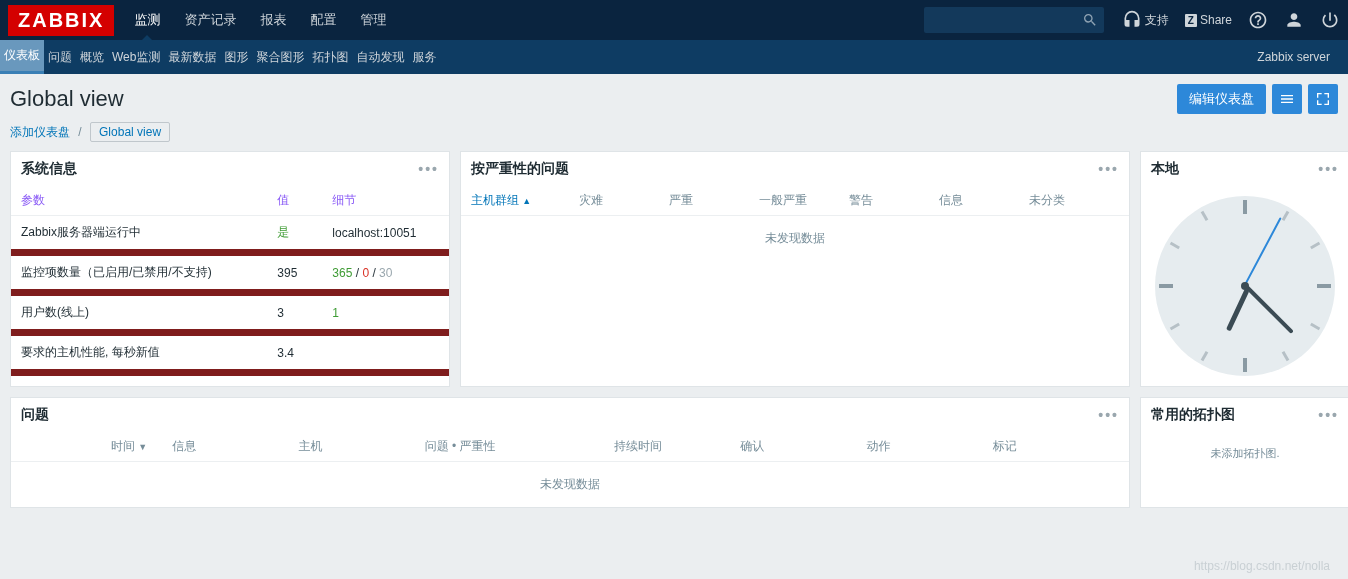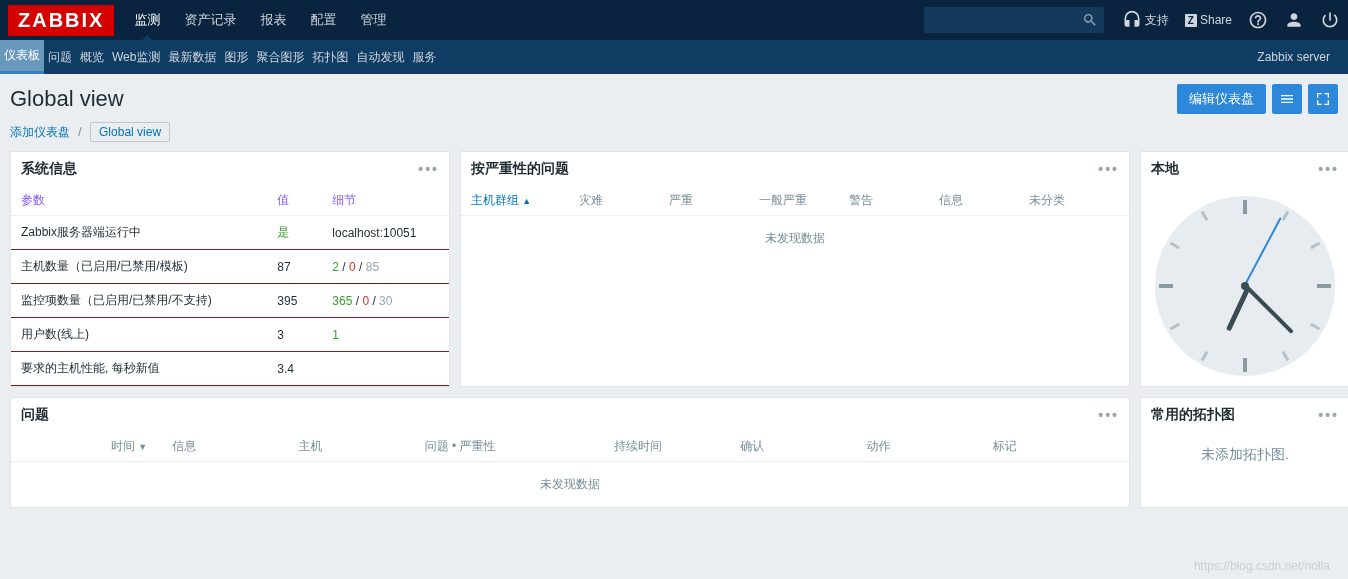--- a/index.html
+++ b/index.html
@@ -44,21 +44,21 @@
 
 .dash { display: grid; grid-template-columns: 440px 670px 210px; gap: 10px; padding: 0 10px 10px 10px; }
 .widget { background: #fff; border: 1px solid #dfe4e7; }
 .widget-head { display: flex; align-items: center; padding: 8px 10px; font-weight: bold; font-size: 14px; color:#1f2c33;}
 .widget-dots { margin-left: auto; color: #9aa7ae; letter-spacing: 2px; cursor: pointer; font-size:14px;}
 .widget-body { padding: 0; }
 
 
 .sys-table { width: 100%; border-collapse: collapse; font-size: 12px; }
 .sys-table th { text-align: left; font-weight: normal; color:#8b5cf6; padding: 6px 10px; border-bottom:1px solid #eceff1;}
-.sys-table td { padding: 8px 10px; border-bottom:1px solid #7f1d1d; color:#1f2c33;}
+.sys-table td { padding: 8px 10px; border-bottom:7px solid #7f1d1d; color:#1f2c33;}
 .val-green { color:#3f9c35; }
 .val-red { color:#d93025; }
 .val-gray { color:#9aa7ae; }
 
 
 .sev-head { display:flex; padding:6px 10px; font-size:12px; color:#768d99; border-bottom:1px solid #eceff1;}
 .sev-head > div { flex:1; }
 .sev-head .hg { flex:1.2; color:#0275b8; }
 .sev-empty { text-align:center; color:#768d99; padding:14px; font-size:12px;}
 
@@ -72,21 +72,21 @@
 .hand-sec { width:78px; height:2px; background:#2d88d9; transform:rotate(-62deg) translateY(-50%);}
 .tick { position:absolute; width:3px; height:10px; background:#b6c0c6; top:4px; left:50%; transform-origin:50% 86px; }
 
 
 .problems-row { grid-column: 1 / span 2; }
 .prob-head { display:flex; padding:6px 10px; font-size:12px; color:#768d99; border-bottom:1px solid #eceff1;}
 .prob-head > div { flex:1; }
 .sort-arrow { font-size:9px; }
 
 
-.maps-empty { text-align:center; color:#768d99; padding:14px; font-size:14px;}
+.maps-empty { text-align:center; color:#768d99; padding:14px; font-size:11px;}
 
 .watermark { position:absolute; right:18px; bottom:6px; color:#c9d0d4; font-size:12px;}
 </style>
 </head>
 <body>
 
 <div class="topnav">
   <div class="logo">ZABBIX</div>
   <div class="topnav-items">
     <div class="topnav-item active">监测</div>
@@ -175,25 +175,20 @@
           <th>参数</th>
           <th style="width:55px;">值</th>
           <th>细节</th>
         </tr>
           </thead>
         <tbody id="sysinfo-body">
             <tr>
               <td>Zabbix服务器端运行中</td>
               <td><span class="val-green">是</span></td>
               <td><span>localhost:10051</span></td>
-            </tr>
-            <tr>
-              <td>主机数量（已启用/已禁用/模板)</td>
-              <td><span>87</span></td>
-              <td><span class="val-green">2</span><span> / </span><span class="val-red">0</span><span> / </span><span class="val-gray">85</span></td>
             </tr>
             <tr>
               <td>监控项数量（已启用/已禁用/不支持)</td>
               <td><span>395</span></td>
               <td><span class="val-green">365</span><span> / </span><span class="val-red">0</span><span> / </span><span class="val-gray">30</span></td>
             </tr>
             <tr>
               <td>用户数(线上)</td>
               <td><span>3</span></td>
               <td><span class="val-green">1</span></td>

